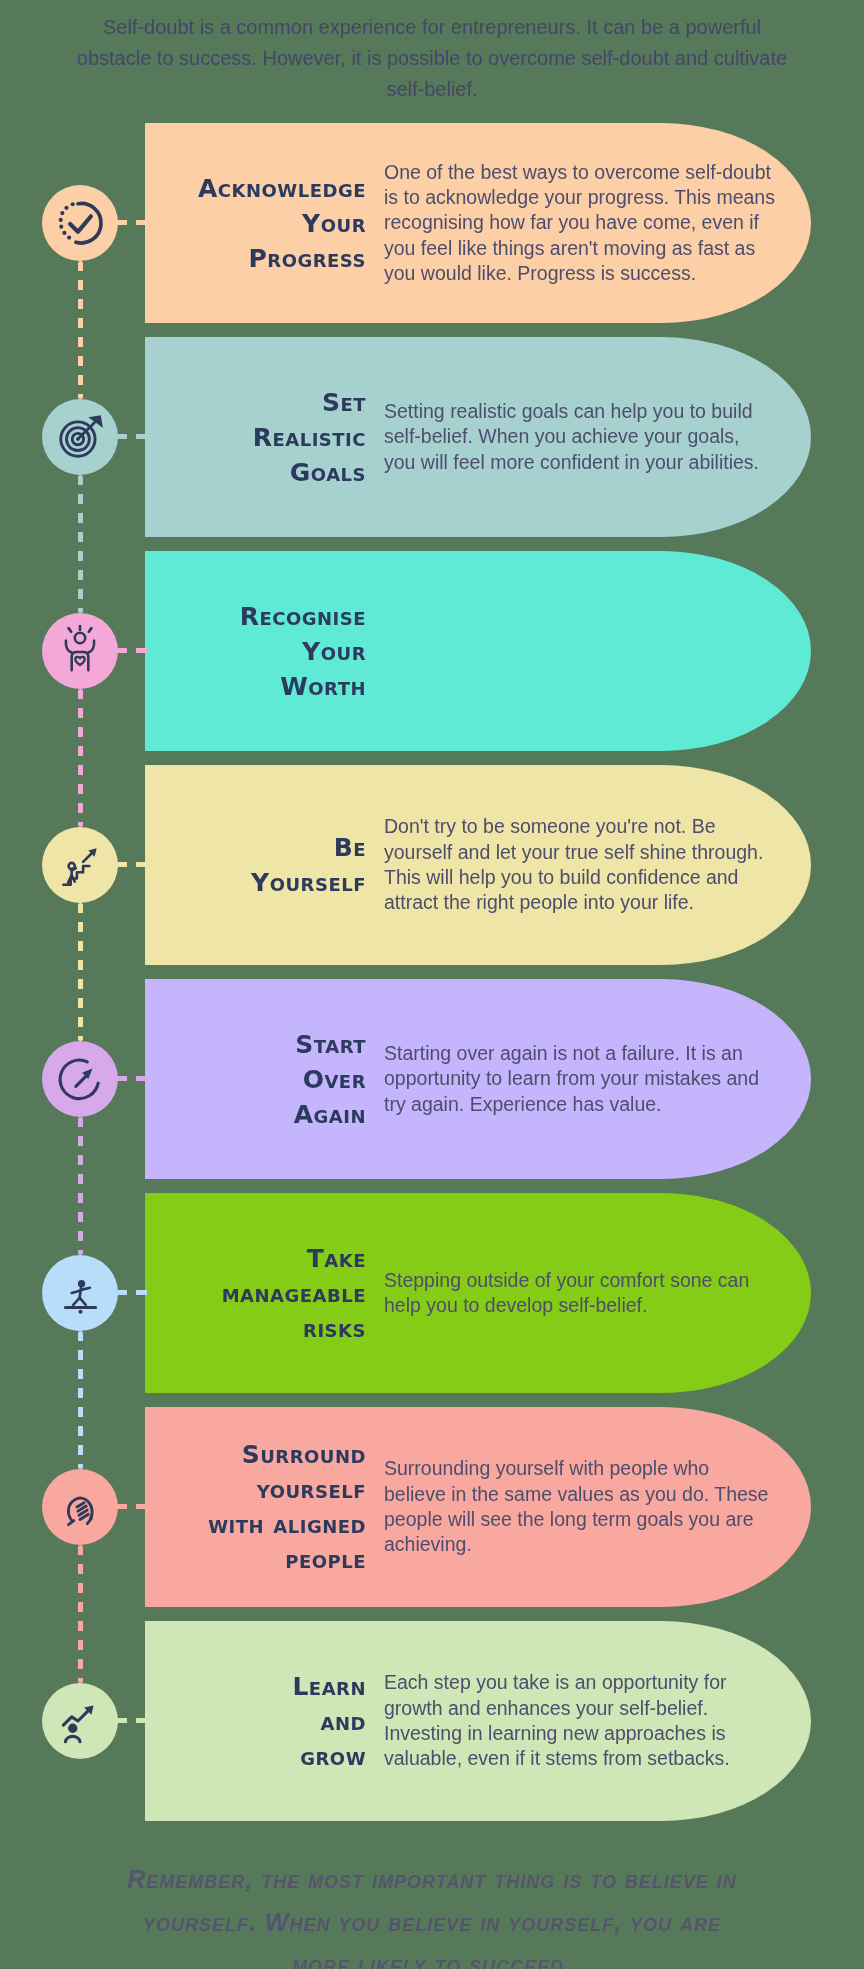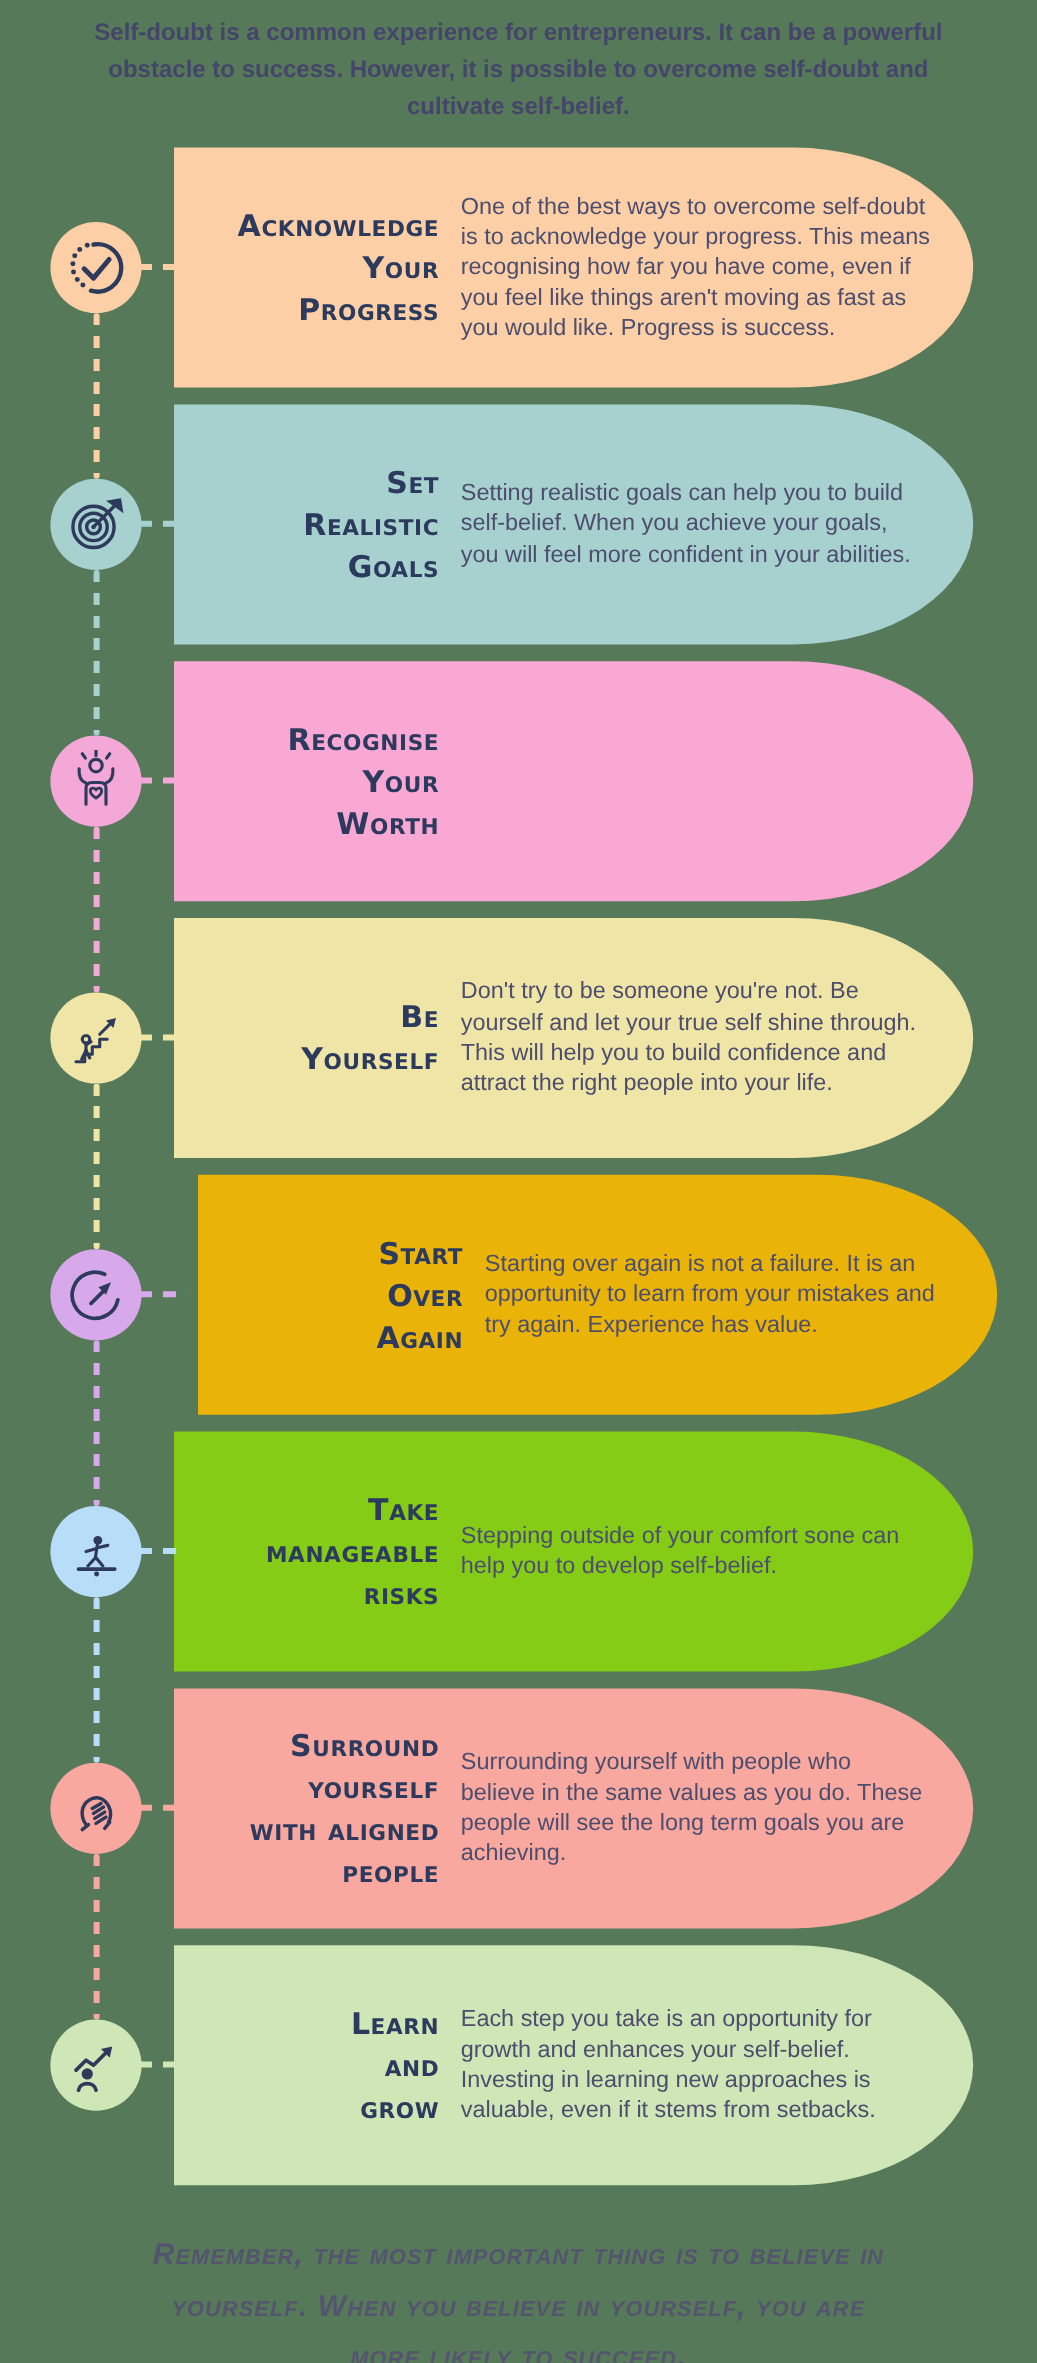--- a/index.html
+++ b/index.html
@@ -7,21 +7,21 @@
     width:864px;height:1969px;
     background:#56795a;
     font-family:"Liberation Sans", sans-serif;
     overflow:hidden;
   }
   #poster{position:relative;width:864px;height:1969px;}
 
   .intro{
     position:absolute;top:12px;left:72px;width:720px;
     text-align:center;
-    font-size:20px;line-height:1.55;font-weight:700;
+    font-size:20px;line-height:1.55;font-weight:400;
     color:#45456a;margin:0;
   }
   .outro{
     position:absolute;top:1858px;left:122px;width:620px;
     text-align:center;
     font-size:25px;line-height:1.7;font-weight:800;font-style:italic;
     font-variant:small-caps;letter-spacing:1px;
     color:#54546e;margin:0;
   }
 
@@ -137,21 +137,21 @@
         <path d="M50 9 V1"></path>
           <path d="M33 13 L28 6"></path>
           <path d="M67 13 L72 6"></path>
         <circle cx="50" cy="25" r="10"></circle>
         <path d="M34 53 C25 50 22 42 23 30"></path>
         <path d="M66 53 C75 50 78 42 77 30"></path>
         <path d="M34 87 V61 C34 55 38 52 44 52 H56 C62 52 66 55 66 61 V87"></path>
         <path d="M50 64 C48 60 41 60 41 66 C41 71 47 75 50 77 C53 75 59 71 59 66 C59 60 52 60 50 64 Z" stroke-width="4.5"></path>
       </svg>
     </div>
-    <div class="card" style="background-color: #f9a8d4;">
+    <div class="card" style="background-color: #5eead4;">
       <h2 class="t">Recognise
 Your
 Worth</h2>
     </div>
   </section>
 
   <section class="row r3">
     <span class="hdash" style="--c: #eee5a6;"></span>
     <div class="ic" style="background-color: rgb(238, 229, 166);">
       <svg viewBox="0 0 100 100" fill="none" stroke="currentColor" stroke-width="5" stroke-linecap="round" stroke-linejoin="round">
@@ -174,21 +174,21 @@
 
   <section class="row r4">
     <span class="hdash" style="--c: #d8a9ea;"></span>
     <div class="ic" style="background-color: rgb(216, 169, 234);">
       <svg viewBox="0 0 100 100" fill="none" stroke="currentColor" stroke-width="6" stroke-linecap="round" stroke-linejoin="round">
         <path d="M64 17 A37 37 0 1 0 85 58"></path>
         <path d="M42 64 L64 42"></path>
         <path d="M74 30 L54 38 L66 50 Z" fill="currentColor" stroke="none"></path>
       </svg>
     </div>
-    <div class="card" style="background-color: #eab308; margin-left: 20px;">
+    <div class="card" style="background-color: #c4b5fd;">
       <h2 class="t">Start
 Over
 Again</h2>
       <p class="b">Starting over again is not a failure. It is an opportunity to learn from your mistakes and try again. Experience has value.</p>
     </div>
   </section>
 
   <section class="row r5">
     <span class="hdash" style="--c: #b7ddf8;"></span>
     <div class="ic" style="background-color: rgb(183, 221, 248);">

